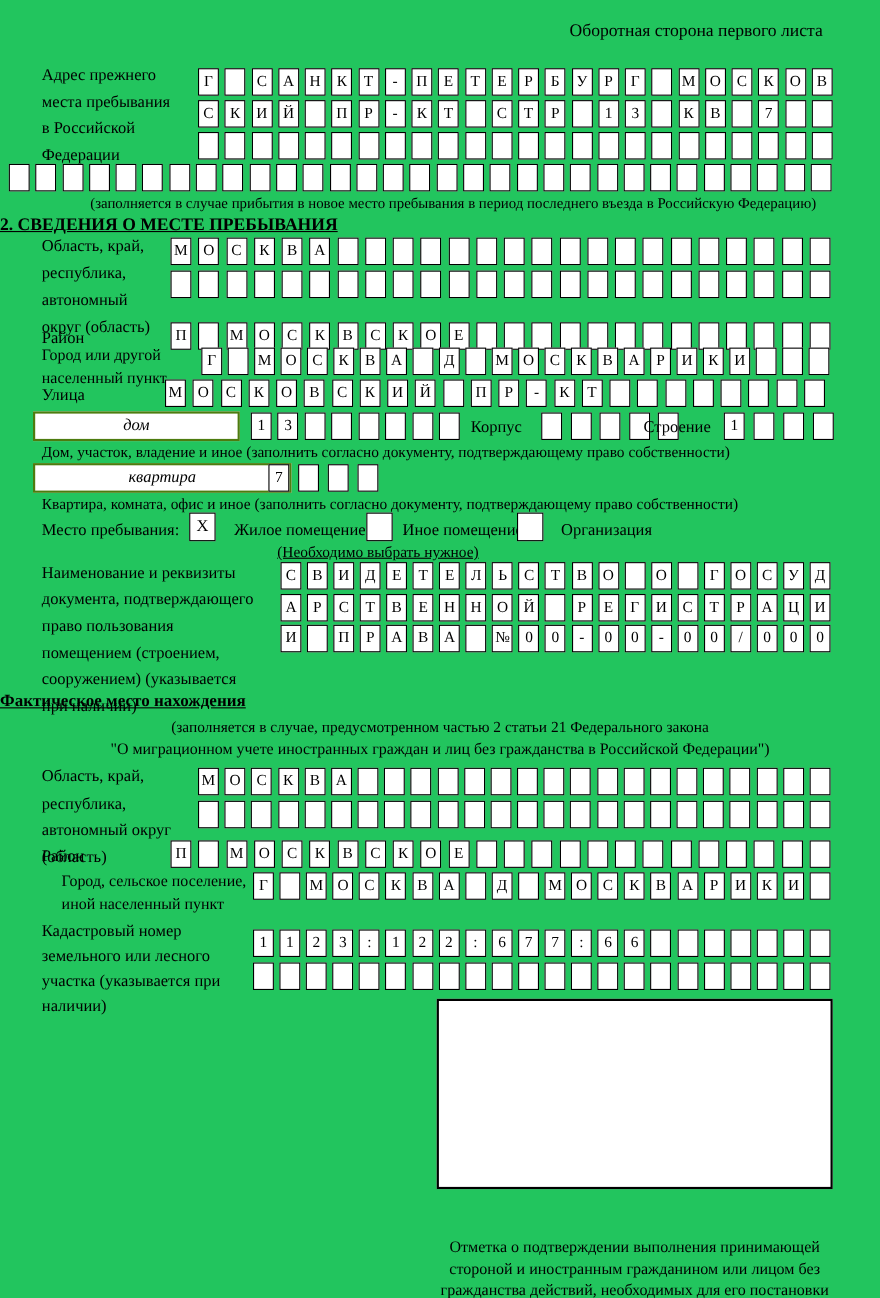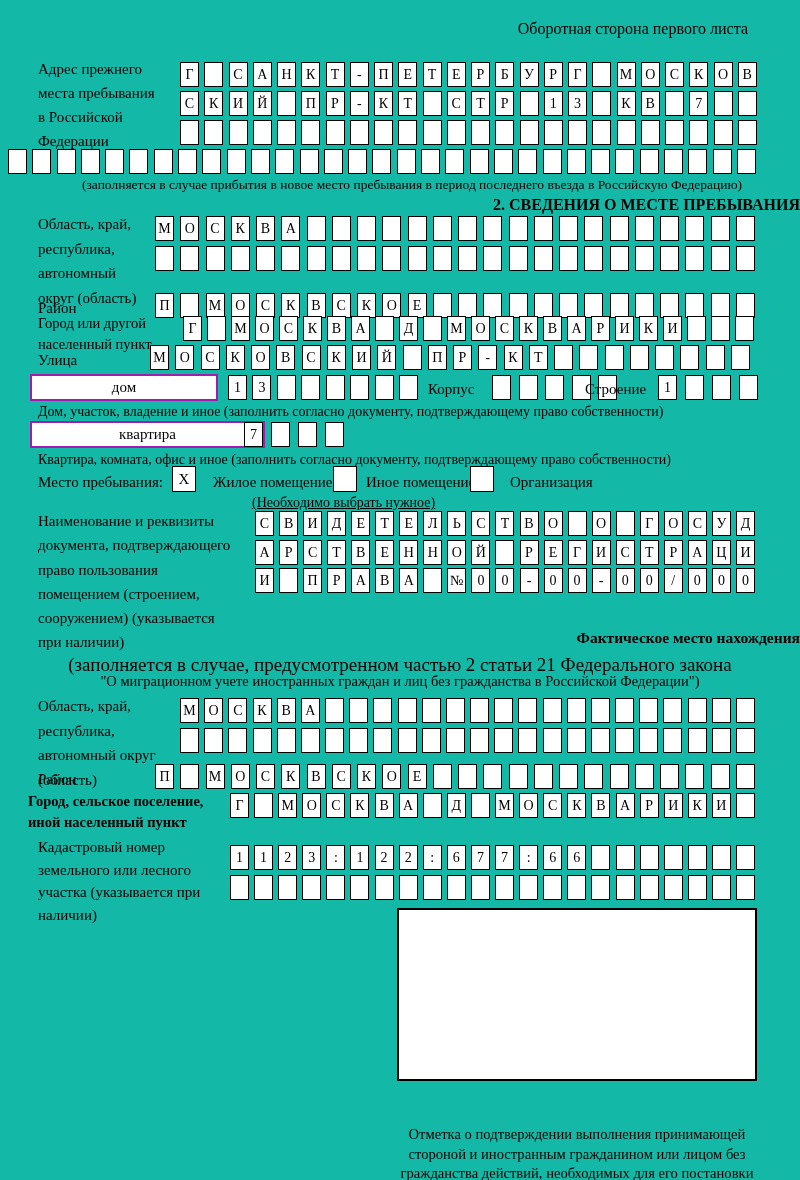--- a/index.html
+++ b/index.html
@@ -2,44 +2,45 @@
 <html><head>
 <meta charset="utf-8">
 <style>
   * { margin:0; padding:0; box-sizing:border-box; }
   html,body { background:#ffffff; }
   body {
     width:800px; height:1180px;
     font-family:"Liberation Serif", serif;
     color:#000; position:relative; overflow:hidden;
   }
-  .page { position:relative; width:800px; height:1180px; background:#14b8a6; }
+  .page { position:relative; width:800px; height:1180px; background:#22c55e; }
   .abs { position:absolute; }
   .hdr { font-size:16px; white-space:nowrap; }
   .lbl { font-size:15px; line-height:24px; }
   .lbl-sm { font-size:14.5px; line-height:21px; }
   .note { font-size:13.5px; white-space:nowrap; }
   .note-c { width:800px; text-align:center; }
-  .sec-title { width:800px; text-align:right; font-size:16px; font-weight:bold; }
+  .sec-title { width:800px; text-align:left; font-size:16px; font-weight:bold;text-decoration:underline; }
   .cellrow { position:absolute; display:flex; justify-content:space-between; }
   .cell {
     flex:none; width:19px; height:25px;
     border:1.7px solid #000; background:#fff;
     display:flex; align-items:center; justify-content:center;
     font-size:14px; line-height:1;
   }
   .w-addr { width:577px; } .w-full { width:748px; }
   .w-std { width:600px; }  .w-gorod { width:571px; }
   .w-dom8 { width:190px; } .w-dom5 { width:125px; } .w-dom4 { width:100px; }
   .w-kv4 { width:100px; }  .w-doc { width:500px; }
   .w-fobl { width:575px; } .w-fcity { width:525px; }
   .bigbox {
-    position:absolute; border:2px solid #a21caf; background:#fff;
+    position:absolute; border:2px solid #4d7c0f; background:#fff;
     display:flex; align-items:center; justify-content:center;
     font-size:15px;
+    font-style:italic;
   }
   .chk {
     position:absolute; width:24px; height:26px; border:1.8px solid #000;
     display:flex; align-items:center; justify-content:center;
     font-size:15px; background:#fff;
   }
   .stamp-box { position:absolute; border:2px solid #000; background:#fff; }
   .stamp-cap { position:absolute; width:360px; text-align:center; font-size:14.6px; line-height:19.5px;margin-top:38px; }
 </style>
 </head>
@@ -414,21 +415,21 @@
       <div class="cell">-</div>
       <div class="cell">0</div>
       <div class="cell">0</div>
       <div class="cell">/</div>
       <div class="cell">0</div>
       <div class="cell">0</div>
       <div class="cell">0</div>
     </div>
 
   <div class="abs sec-title" style="top:629px; left:0; font-size:15.5px;">Фактическое место нахождения</div>
-  <div class="abs note note-c" style="top:654px; left:0; font-size:19px;">(заполняется в случае, предусмотренном частью 2 статьи 21 Федерального закона</div>
+  <div class="abs note note-c" style="top:654px; left:0; font-size:14px;">(заполняется в случае, предусмотренном частью 2 статьи 21 Федерального закона</div>
   <div class="abs note note-c" style="top:673px; left:0; font-size:14.5px;">"О миграционном учете иностранных граждан и лиц без гражданства в Российской Федерации")</div>
 
   <div class="abs lbl" style="top:694px; left:38px; width:135px; line-height:24.5px;">Область, край, республика, автономный округ (область)</div>
   <div class="cellrow w-fobl" style="top:698px; left:180px;">
       <div class="cell">М</div>
       <div class="cell">О</div>
       <div class="cell">С</div>
       <div class="cell">К</div>
       <div class="cell">В</div>
       <div class="cell">А</div>
@@ -499,21 +500,21 @@
       <div class="cell"></div>
       <div class="cell"></div>
       <div class="cell"></div>
       <div class="cell"></div>
       <div class="cell"></div>
       <div class="cell"></div>
       <div class="cell"></div>
       <div class="cell"></div>
     </div>
 
-  <div class="abs lbl-sm" style="top:791px; left:28px; width:190px;font-weight:bold;">Город, сельское поселение, иной населенный пункт</div>
+  <div class="abs lbl-sm" style="top:791px; left:56px; width:190px;">Город, сельское поселение, иной населенный пункт</div>
   <div class="cellrow w-fcity" style="top:793px; left:230px;">
       <div class="cell">Г</div>
       <div class="cell"></div>
       <div class="cell">М</div>
       <div class="cell">О</div>
       <div class="cell">С</div>
       <div class="cell">К</div>
       <div class="cell">В</div>
       <div class="cell">А</div>
       <div class="cell"></div>

